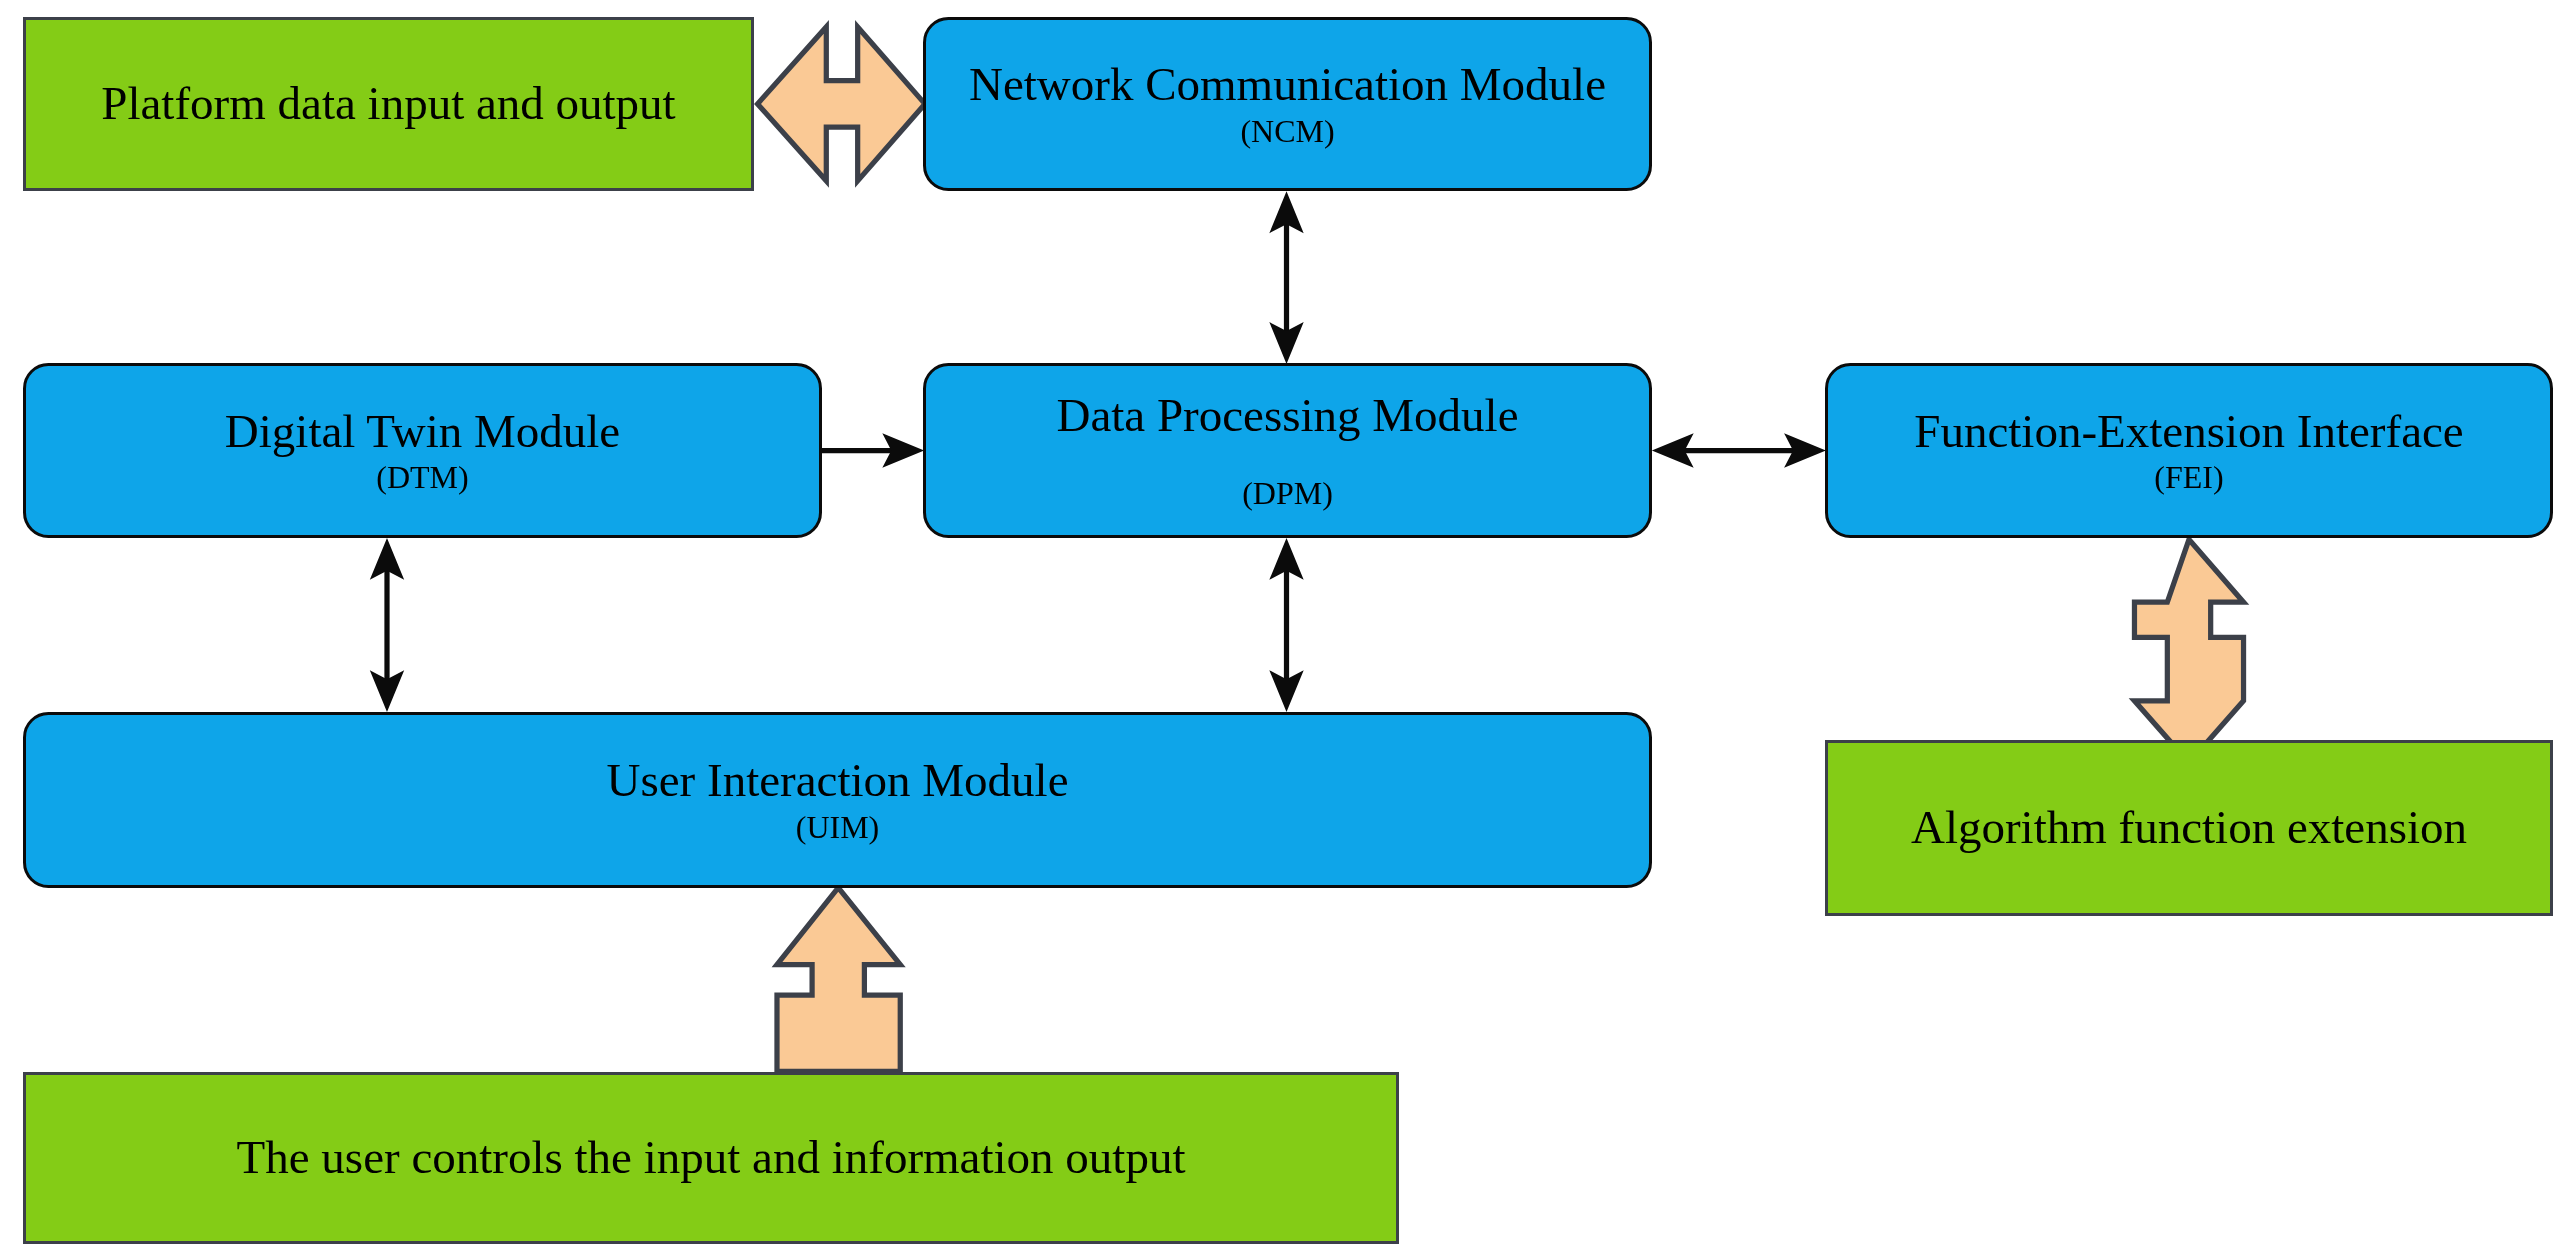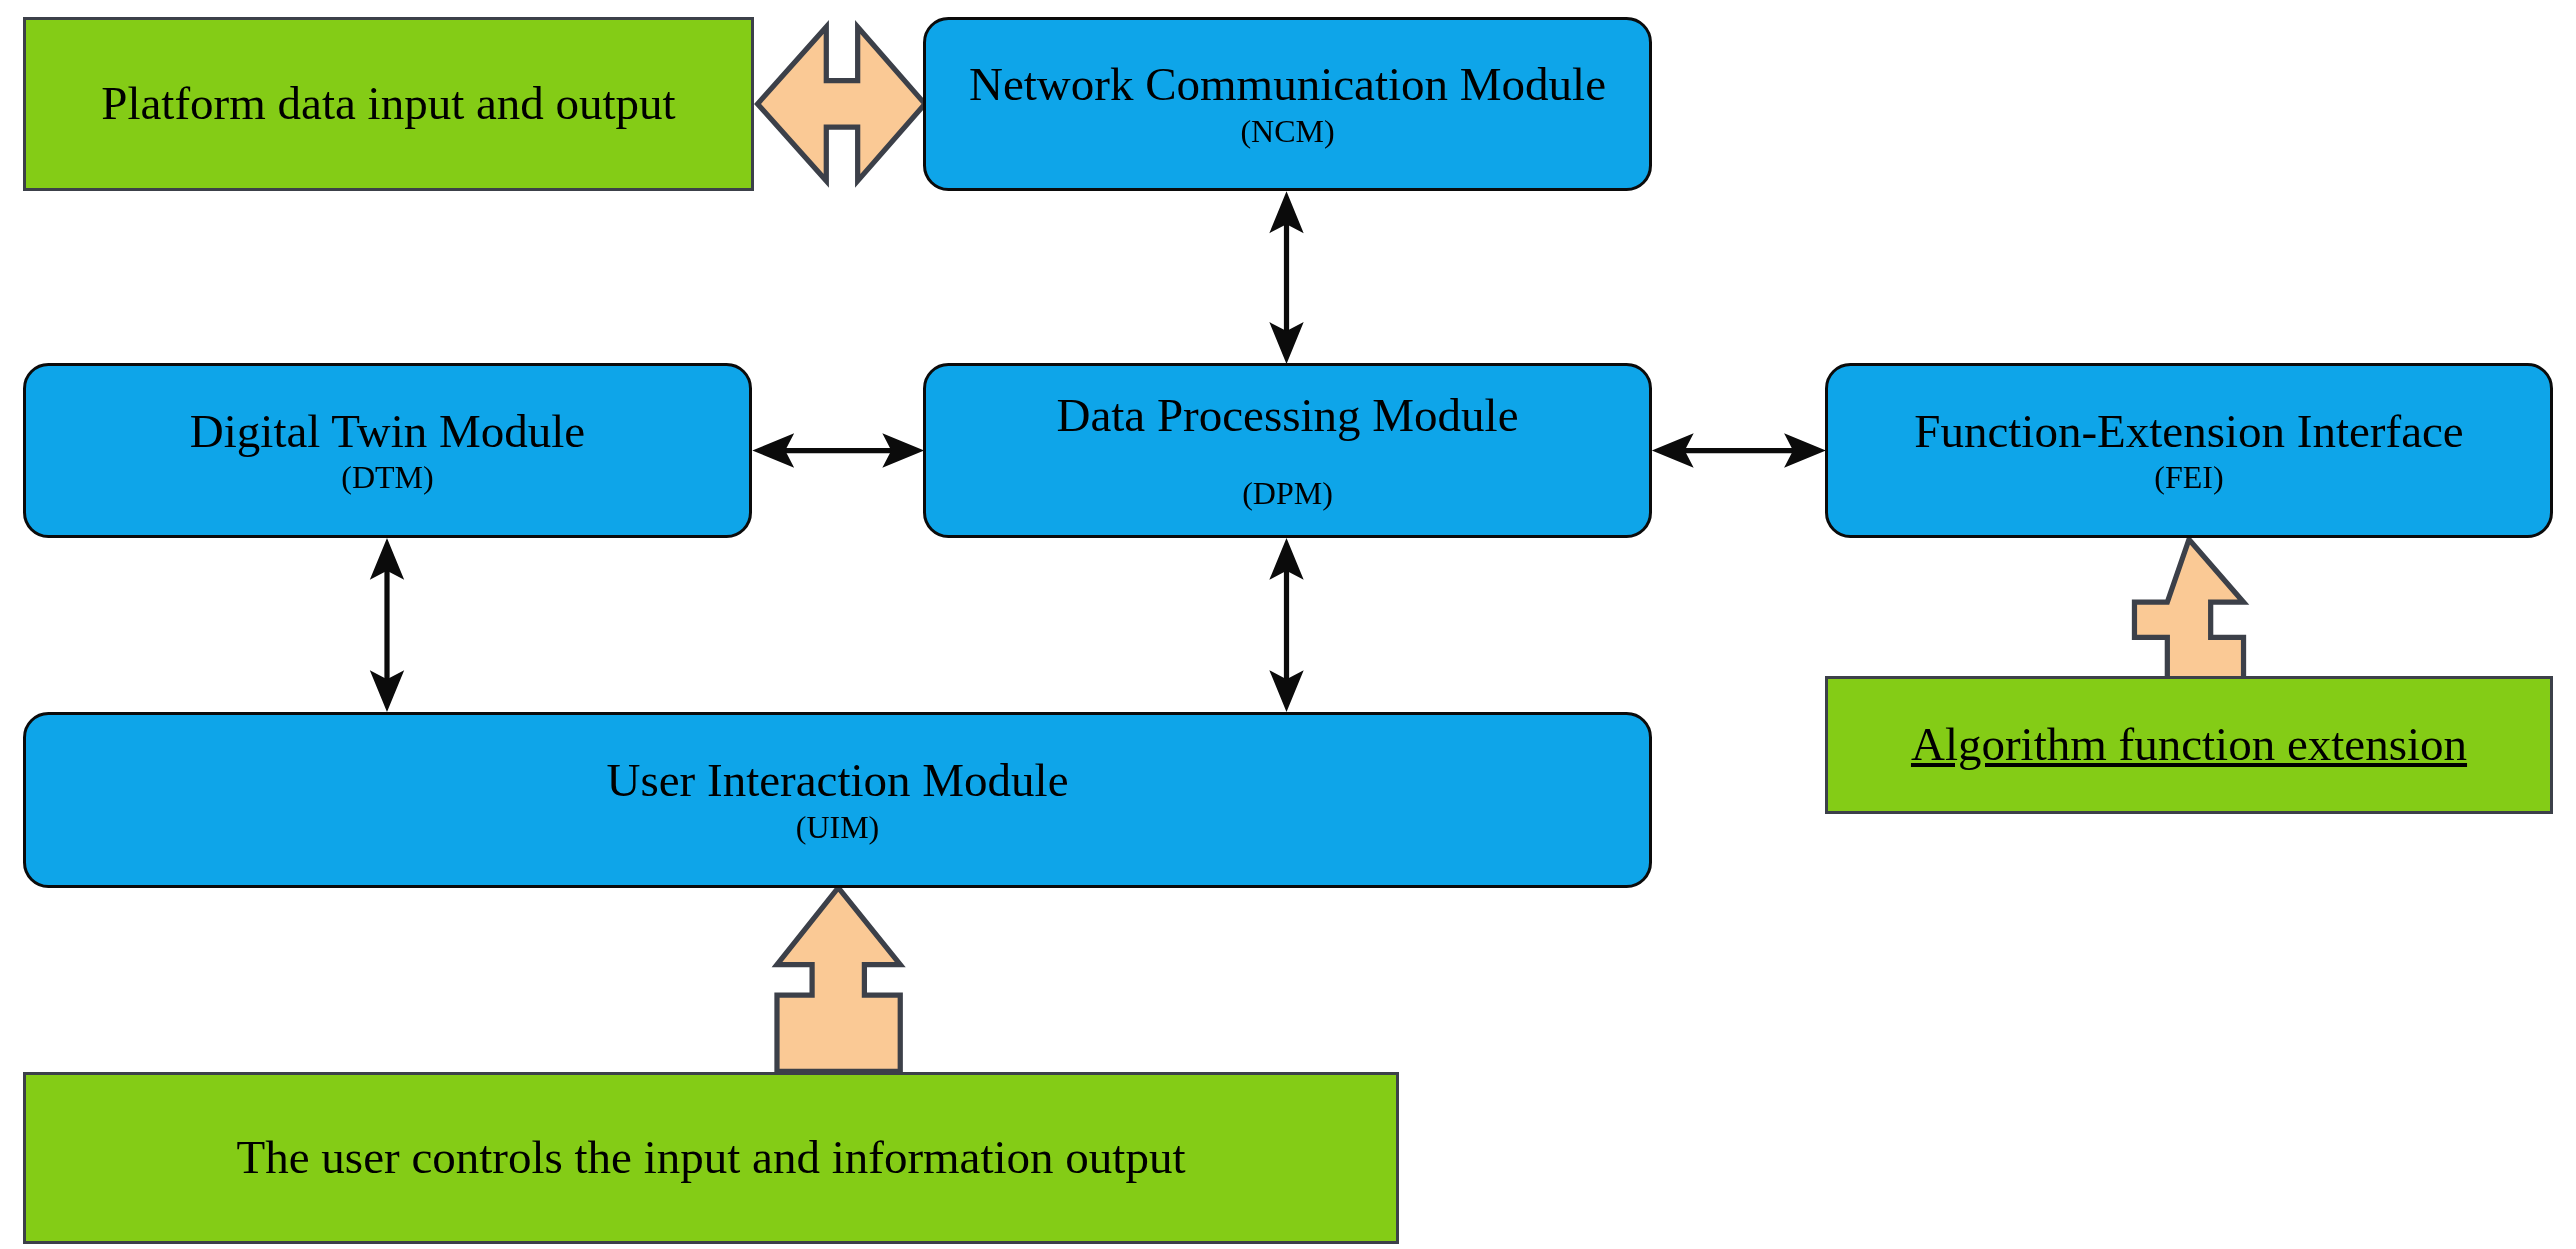--- a/index.html
+++ b/index.html
@@ -114,41 +114,41 @@
 
   <div class="node external" style="left:23px; top:17px; width:731px; height:174px;">
     <span class="line1 fs-lg">Platform data input and output</span>
   </div>
 
   <div class="node module" style="left:923px; top:17px; width:729px; height:174px;">
     <span class="line1 fs-lg">Network Communication Module</span>
     <span class="line2 fs-md">(NCM)</span>
   </div>
 
-  <div class="node module" style="left:23px; top:363px; width:729px; height:175px;">
+  <div class="node module" style="left:23px; top:363px; width:799px; height:175px;">
     <span class="line1 fs-lg">Digital Twin Module</span>
     <span class="line2 fs-md">(DTM)</span>
   </div>
 
   <div class="node module" style="left:923px; top:363px; width:729px; height:175px;gap:31px;">
     <span class="line1 fs-lg">Data Processing Module</span>
     <span class="line2 fs-md">(DPM)</span>
   </div>
 
   <div class="node module" style="left:1825px; top:363px; width:728px; height:175px;">
     <span class="line1 fs-lg">Function-Extension Interface</span>
     <span class="line2 fs-md">(FEI)</span>
   </div>
 
   <div class="node module" style="left:23px; top:712px; width:1629px; height:176px;">
     <span class="line1 fs-lg">User Interaction Module</span>
     <span class="line2 fs-md">(UIM)</span>
   </div>
 
-  <div class="node external" style="left:1825px; top:676px; width:728px; height:138px;text-decoration:underline;">
+  <div class="node external" style="left:1825px; top:740px; width:728px; height:176px;">
     <span class="line1 fs-lg">Algorithm function extension</span>
   </div>
 
   <div class="node external" style="left:23px; top:1072px; width:1376px; height:172px;">
     <span class="line1 fs-lg">The user controls the input and information output</span>
   </div>
 
 </div>
 
 

